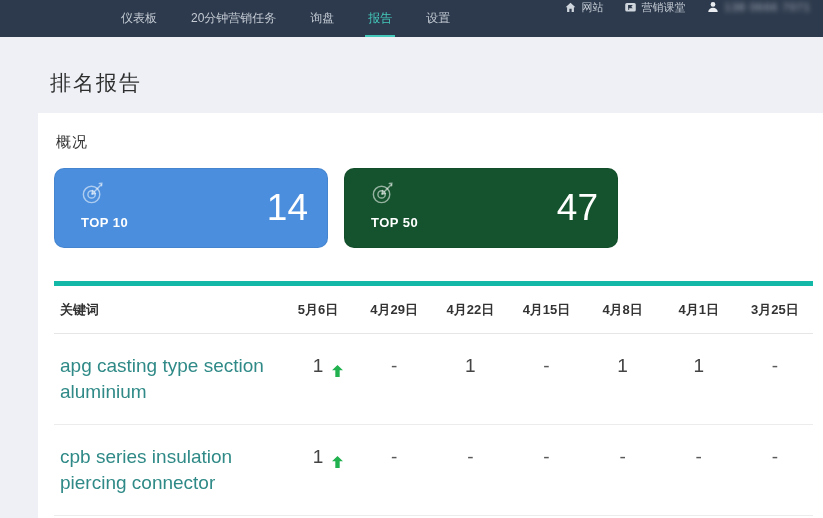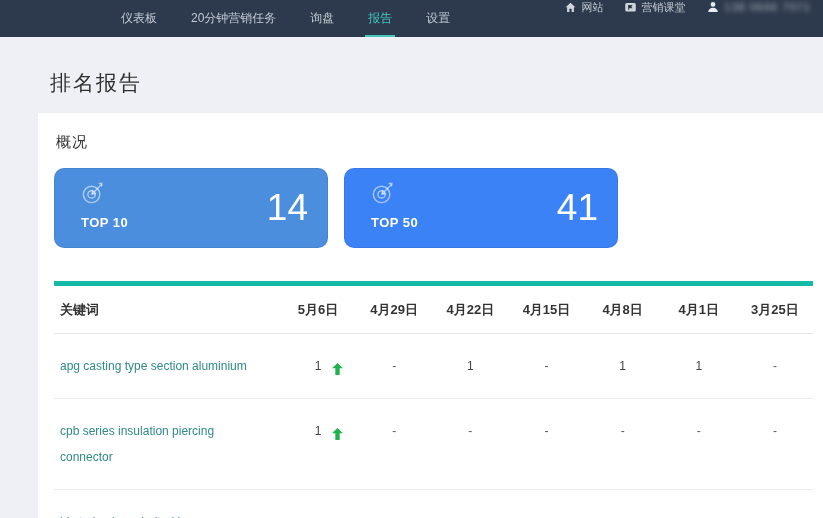--- a/index.html
+++ b/index.html
@@ -56,21 +56,21 @@
   .rank-table{
     width:calc(100% - 10px);border-collapse:collapse;margin-top:33px;table-layout:fixed;
   }
   .rank-table th,.rank-table td{vertical-align:top;}
   .rank-table thead th{
     border-top:5px solid #14b8a6;border-bottom:1px solid #e6e6e6;
     font-size:13px;color:#333;font-weight:bold;padding:15px 0 14px 0;text-align:center;
   }
   .rank-table thead th.kw{width:220px;text-align:left;padding-left:6px;}
   .rank-table tbody td{
-    border-bottom:1px solid #ececec;font-size:12px;padding:19px 0;line-height:26px;
+    border-bottom:1px solid #ececec;font-size:19px;padding:19px 0;line-height:26px;
   }
   .rank-table tbody td.kw{
     color:#2f8a87;padding-left:6px;padding-right:14px;cursor:pointer;
   }
   .rank-table tbody td.val{text-align:center;position:relative;color:#444;}
   .rank-table tbody td.val .dash{color:#5a5a5a;}
   .trend-up{
     position:absolute;left:calc(50% + 14px);top:24px;display:inline-block;
   }
 </style>
@@ -128,30 +128,30 @@
         <span class="target"><svg width="27" height="27" viewBox="0 0 28 28" fill="none" stroke="rgba(255,255,255,0.55)" stroke-width="1.5" stroke-linecap="round">
             <circle cx="12" cy="16" r="8.5"></circle>
             <circle cx="12" cy="16" r="3.8"></circle>
             <path d="M12.5 15.5 L22 6"></path>
             <path d="M12.5 15.5 l3.6 -0.5 M12.5 15.5 l0.5 -3.6"></path>
             <path d="M20 4.6 l2.6 -0.2 l-0.2 2.6"></path>
           </svg></span>
         <span class="card-label">TOP 10</span>
         <span class="card-value">14</span>
       </div>
-      <div class="card" style="background: #3b82f6;">
+      <div class="card" style="background: #14532d;">
         <span class="target"><svg width="27" height="27" viewBox="0 0 28 28" fill="none" stroke="rgba(255,255,255,0.55)" stroke-width="1.5" stroke-linecap="round">
             <circle cx="12" cy="16" r="8.5"></circle>
             <circle cx="12" cy="16" r="3.8"></circle>
             <path d="M12.5 15.5 L22 6"></path>
             <path d="M12.5 15.5 l3.6 -0.5 M12.5 15.5 l0.5 -3.6"></path>
             <path d="M20 4.6 l2.6 -0.2 l-0.2 2.6"></path>
           </svg></span>
         <span class="card-label">TOP 50</span>
-        <span class="card-value">41</span>
+        <span class="card-value">47</span>
       </div>
     </div>
 
   <table class="rank-table">
     <thead>
       <tr>
         <th class="kw">关键词</th>
       <th>5月6日</th>
           <th>4月29日</th>
           <th>4月22日</th>

